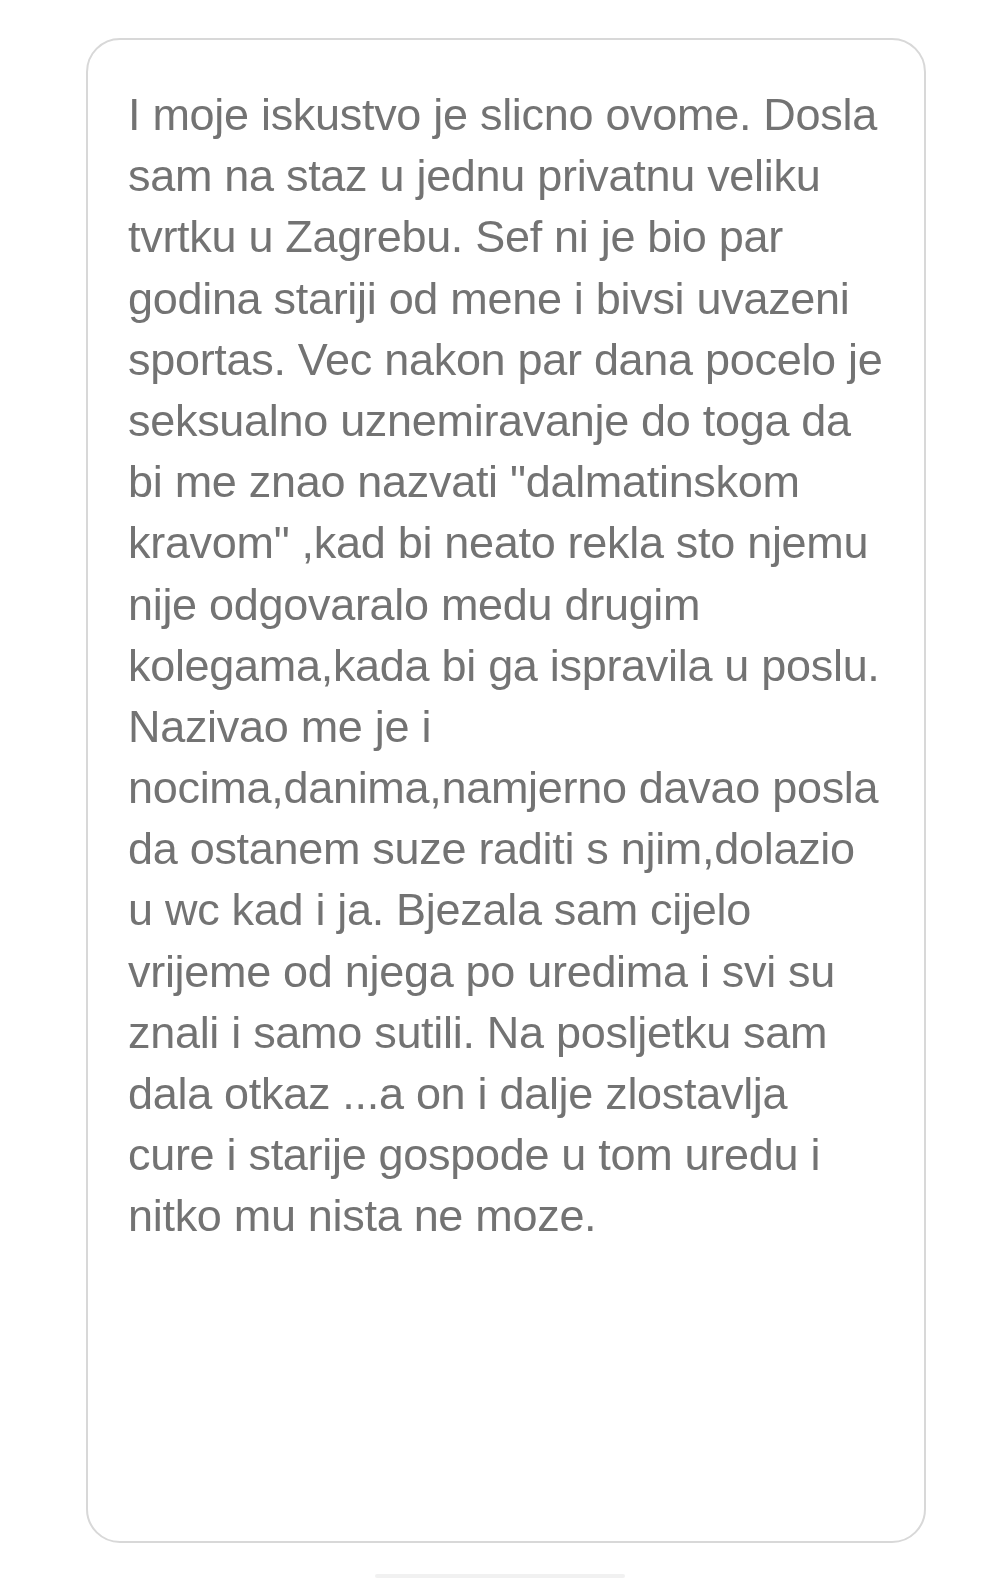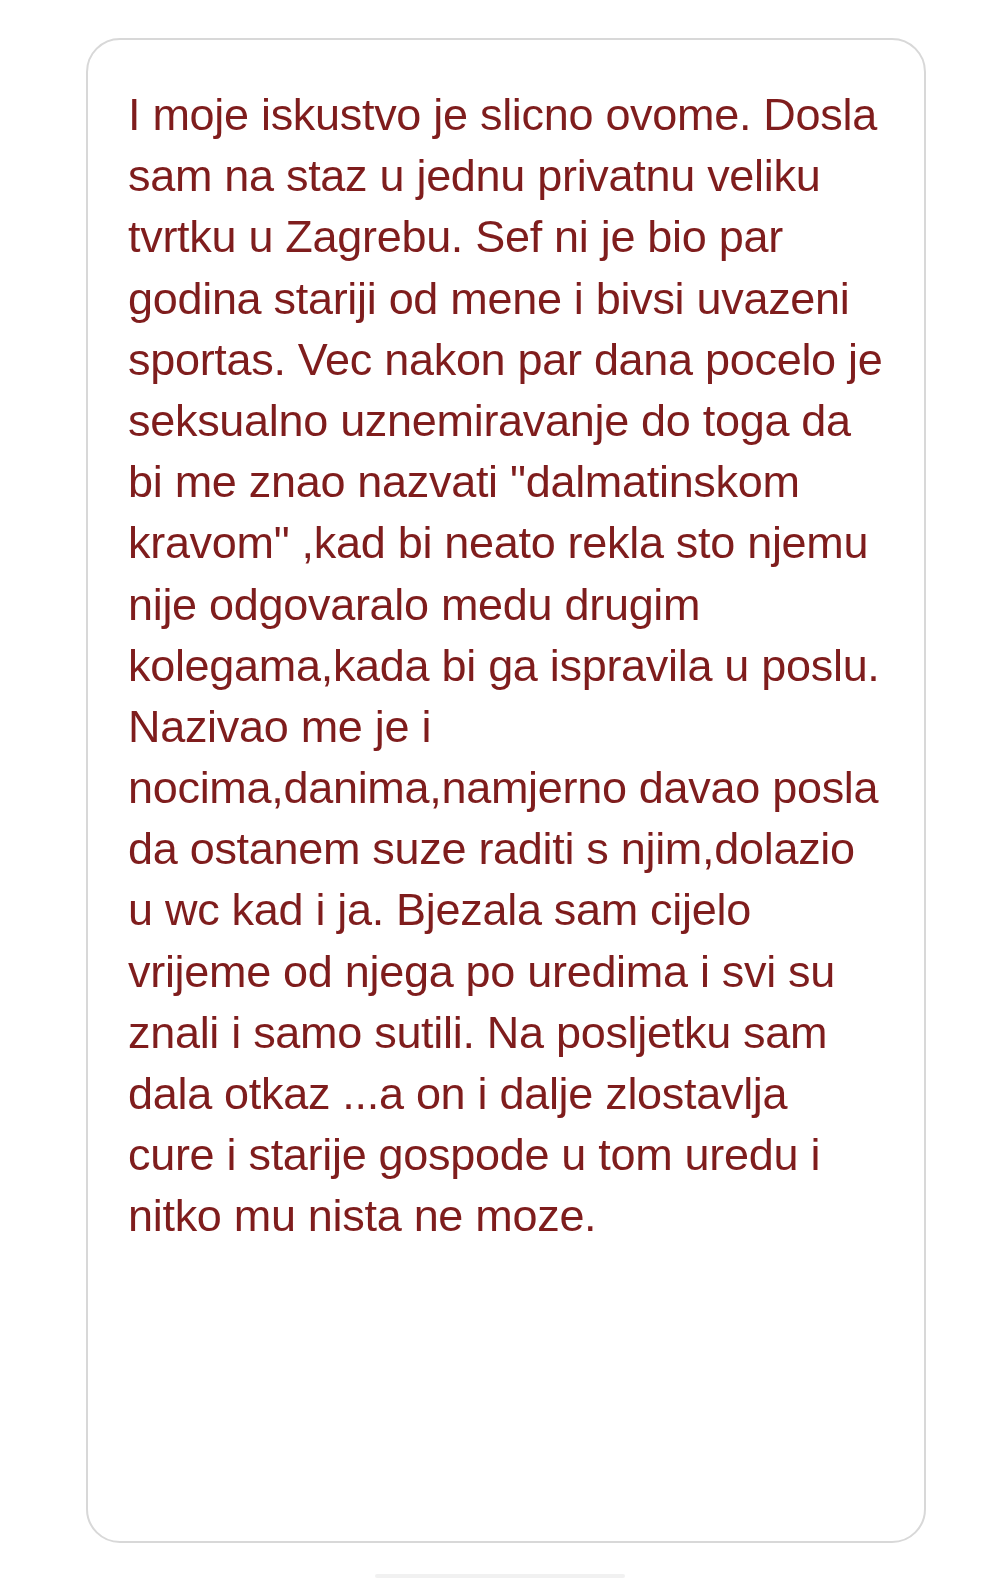--- a/index.html
+++ b/index.html
@@ -29,21 +29,21 @@
     background: #ffffff;
     border: 2px solid #d8d8d8;
     border-radius: 34px;
     box-sizing: border-box;
     padding: 44px 40px 40px 40px;
   }
   .message-text {
     font-family: "Liberation Sans", sans-serif;
     font-size: 45px;
     line-height: 1.36;
-    color: #7f1d1d;
+    color: #737373;
     letter-spacing: -0.3px;
     white-space: pre-wrap;
     word-wrap: break-word;
     font-weight: 400;
   }
   .bottom-strip {
     position: absolute;
     left: 0;
     bottom: 0;
     width: 1000px;

